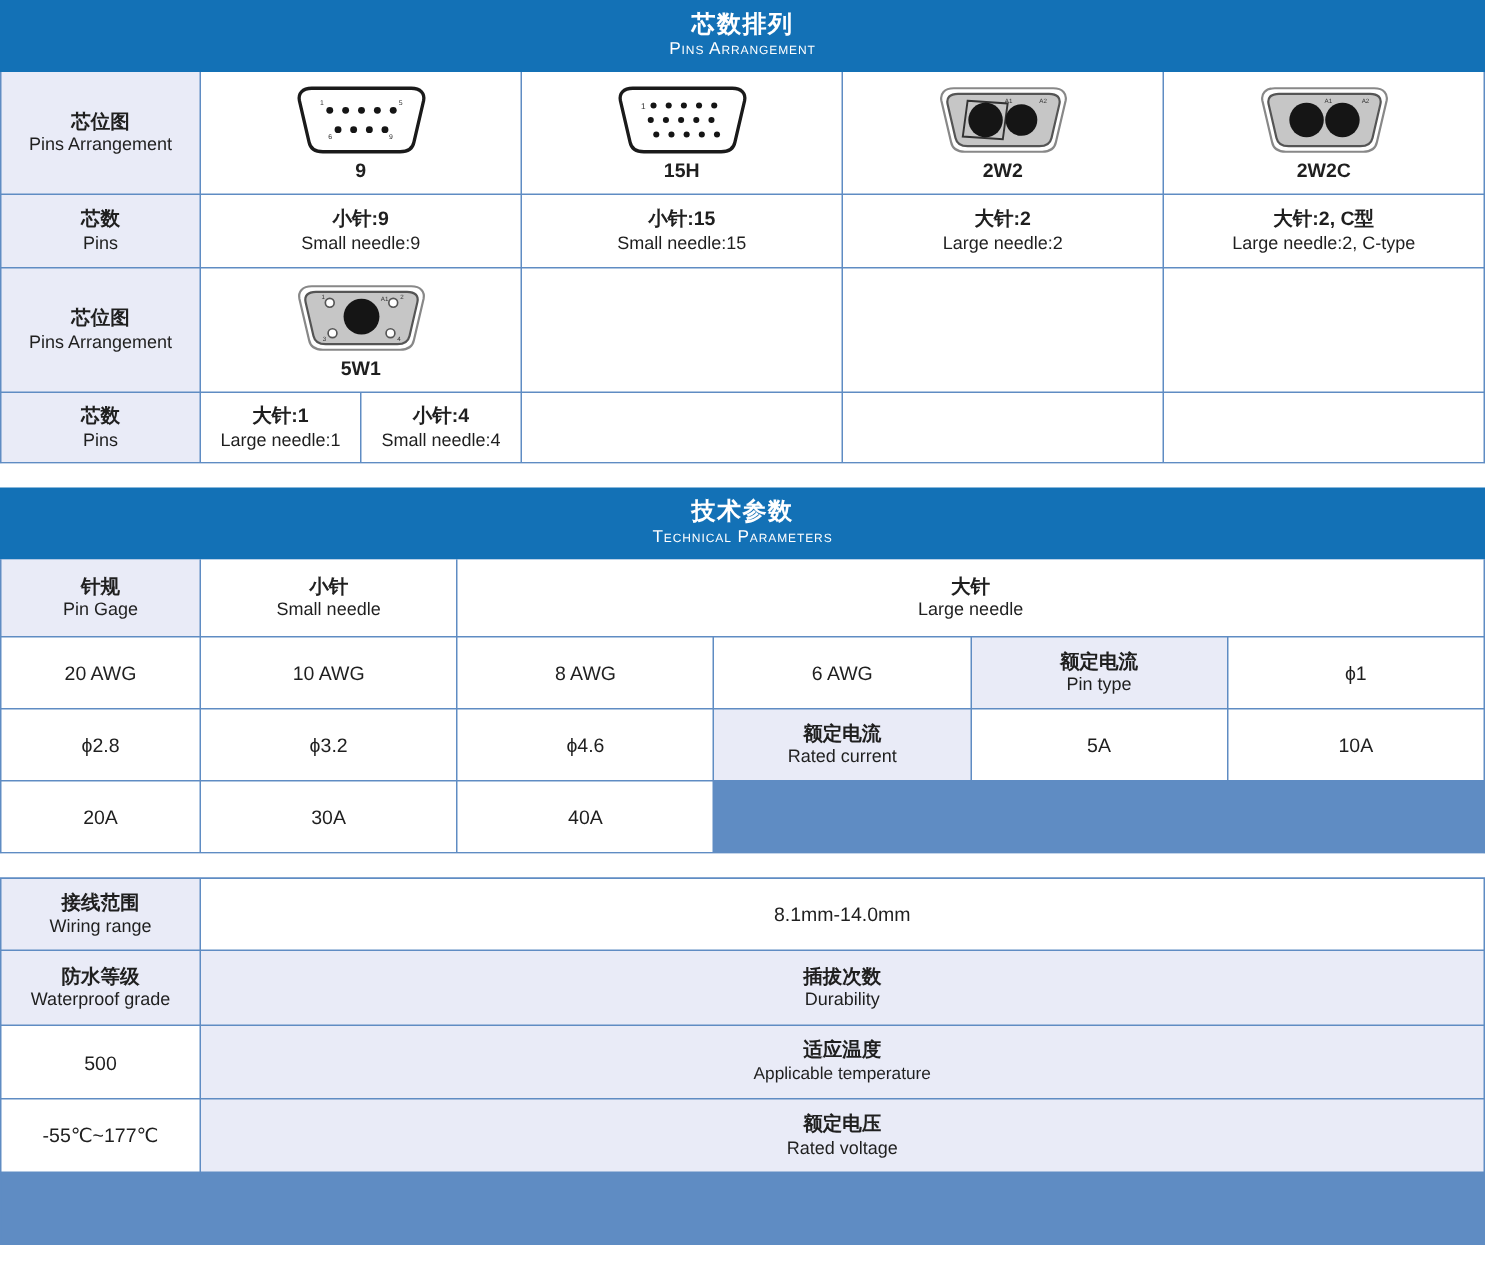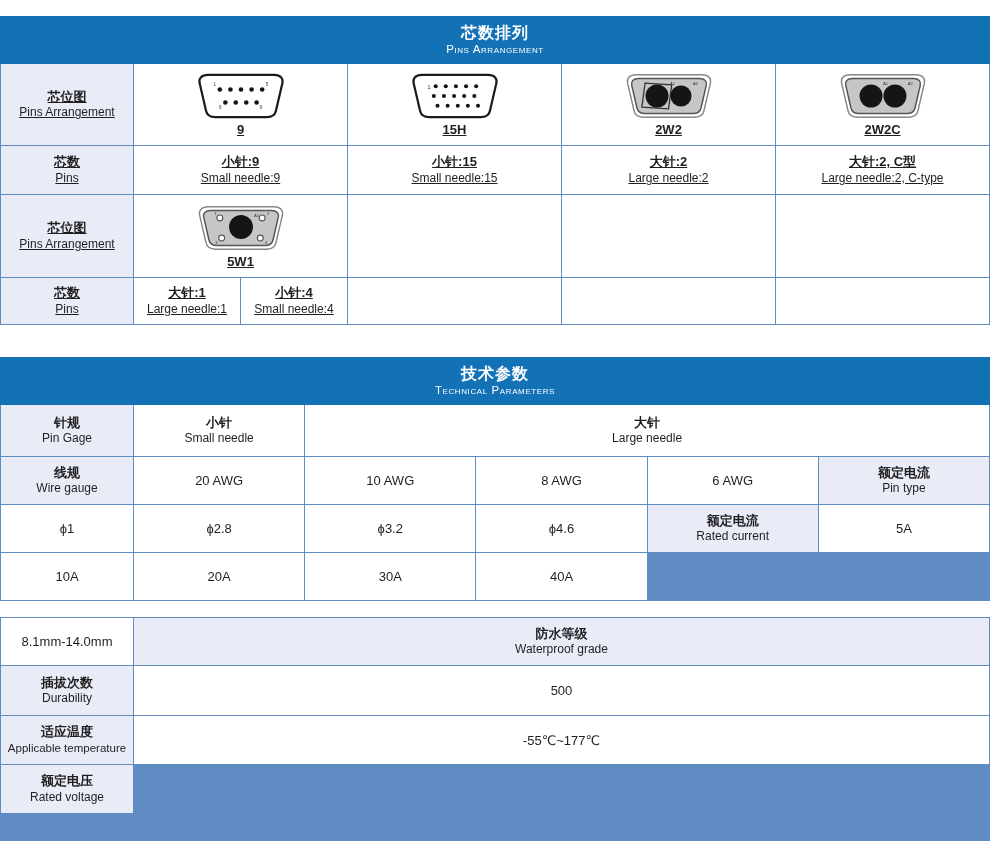--- a/index.html
+++ b/index.html
@@ -4,41 +4,40 @@
 <style>
   html,body{margin:0;padding:0;background:#ffffff;}
   body{width:990px;font-family:"Liberation Sans","DejaVu Sans",sans-serif;color:#1f1f1f;}
   .page{width:990px;}
 
   
   .sec-header{
     background:#1371b6;color:#ffffff;height:48px;
     display:flex;flex-direction:column;align-items:center;justify-content:center;
     line-height:1.15;
-    margin-top:16px;
   }
   .sec-title{font-size:16px;font-weight:bold;letter-spacing:1px;}
   .sec-sub{font-size:11.5px;font-variant:small-caps;letter-spacing:.6px;font-weight:400;}
 
   
   .grid{display:grid;background:#5f8cc3;gap:1px;border:1px solid #5f8cc3;}
   .grid.no-top{border-top:none;}
   .cell{
     background:#ffffff;display:flex;flex-direction:column;
     align-items:center;justify-content:center;text-align:center;padding:2px 4px;
   }
   .cell.lbl{background:#e9ebf7;}
   .cn{font-size:13px;font-weight:600;line-height:1.3;}
   .en{font-size:12px;font-weight:400;line-height:1.25;white-space:nowrap;}
   .val{font-size:13px;font-weight:400;}
   .fig-label{font-size:13px;font-weight:600;margin-top:2px;}
   .gap{height:16px;background:#ffffff;}
 
   
-  .t1{grid-template-columns:132px repeat(8,1fr);grid-template-rows:81px 48px 82px 46px;text-decoration:underline;}
+  .t1{grid-template-columns:132px repeat(8,1fr);grid-template-rows:81px 48px 82px 46px;}
   .span2{grid-column:span 2;}
   
   .t2{grid-template-columns:132px repeat(5,1fr);grid-template-rows:51px 47px 47px 47px;}
   .span4{grid-column:span 4;}
   
   .t3{grid-template-columns:132px 1fr;grid-template-rows:47px 49px 48px 48px 47px;}
 
   .figure{display:block;}
 </style>
 </head>
@@ -204,24 +203,20 @@
     </div>
     <div class="cell">
       <div class="cn">小针</div>
       <div class="en">Small needle</div>
     </div>
     <div class="cell span4">
       <div class="cn">大针</div>
       <div class="en">Large needle</div>
     </div>
 
-    <div class="cell lbl">
-      <div class="cn">线规</div>
-      <div class="en">Wire gauge</div>
-    </div>
     <div class="cell">
         <span class="val">20 AWG</span>
       </div>
     <div class="cell">
         <span class="val">10 AWG</span>
       </div>
     <div class="cell">
         <span class="val">8 AWG</span>
       </div>
     <div class="cell">
@@ -262,20 +257,24 @@
         <span class="val">30A</span>
       </div>
     <div class="cell">
         <span class="val">40A</span>
       </div>
   </div>
 
   <div class="gap"></div>
 
   <div class="grid t3">
+    <div class="cell lbl">
+      <div class="cn">接线范围</div>
+      <div class="en">Wiring range</div>
+    </div>
     <div class="cell">
         <span class="val">8.1mm-14.0mm</span>
       </div>
 
     <div class="cell lbl">
       <div class="cn">防水等级</div>
       <div class="en">Waterproof grade</div>
     </div>
 
     <div class="cell lbl">

